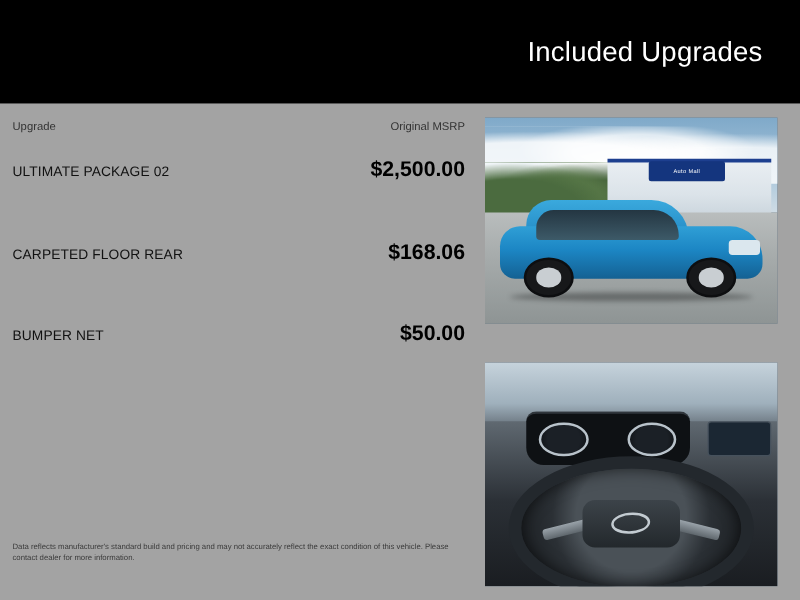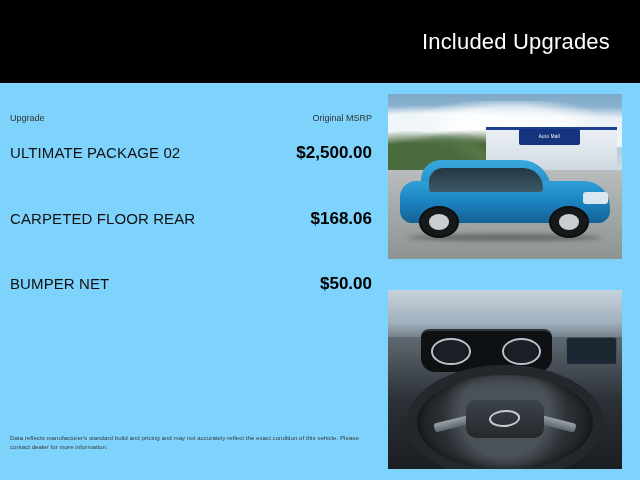--- a/index.html
+++ b/index.html
@@ -36,21 +36,21 @@
     padding-right: 30px;
     white-space: nowrap;
   }
 
   
   .body {
     position: absolute;
     top: 83px; left: 0;
     width: 640px;
     height: 397px;
-    background: #7dd3fc;
+    background: #a3a3a3;
   }
 
   
   .table-col {
     position: absolute;
     top: 0; left: 0;
     width: 388px;
     height: 397px;
     padding: 13px 16px 0 8px;
   }
@@ -63,32 +63,31 @@
   }
   .th-left {
     font-size: 9px;
     color: #333333;
     font-weight: 400;
   }
   .th-right {
     font-size: 9px;
     color: #333333;
     font-weight: 400;
-    margin-top: 17px;
   }
   .rows { }
   .row {
     display: flex;
     justify-content: space-between;
     align-items: baseline;
     height: 65.5px;
     padding-left: 2px;
   }
   .row-label {
-    font-size: 15px;
+    font-size: 11px;
     color: #111111;
     font-weight: 400;
     letter-spacing: 0.1px;
     white-space: nowrap;
   }
   .row-price {
     font-size: 17px;
     color: #000000;
     font-weight: bold;
     white-space: nowrap;

